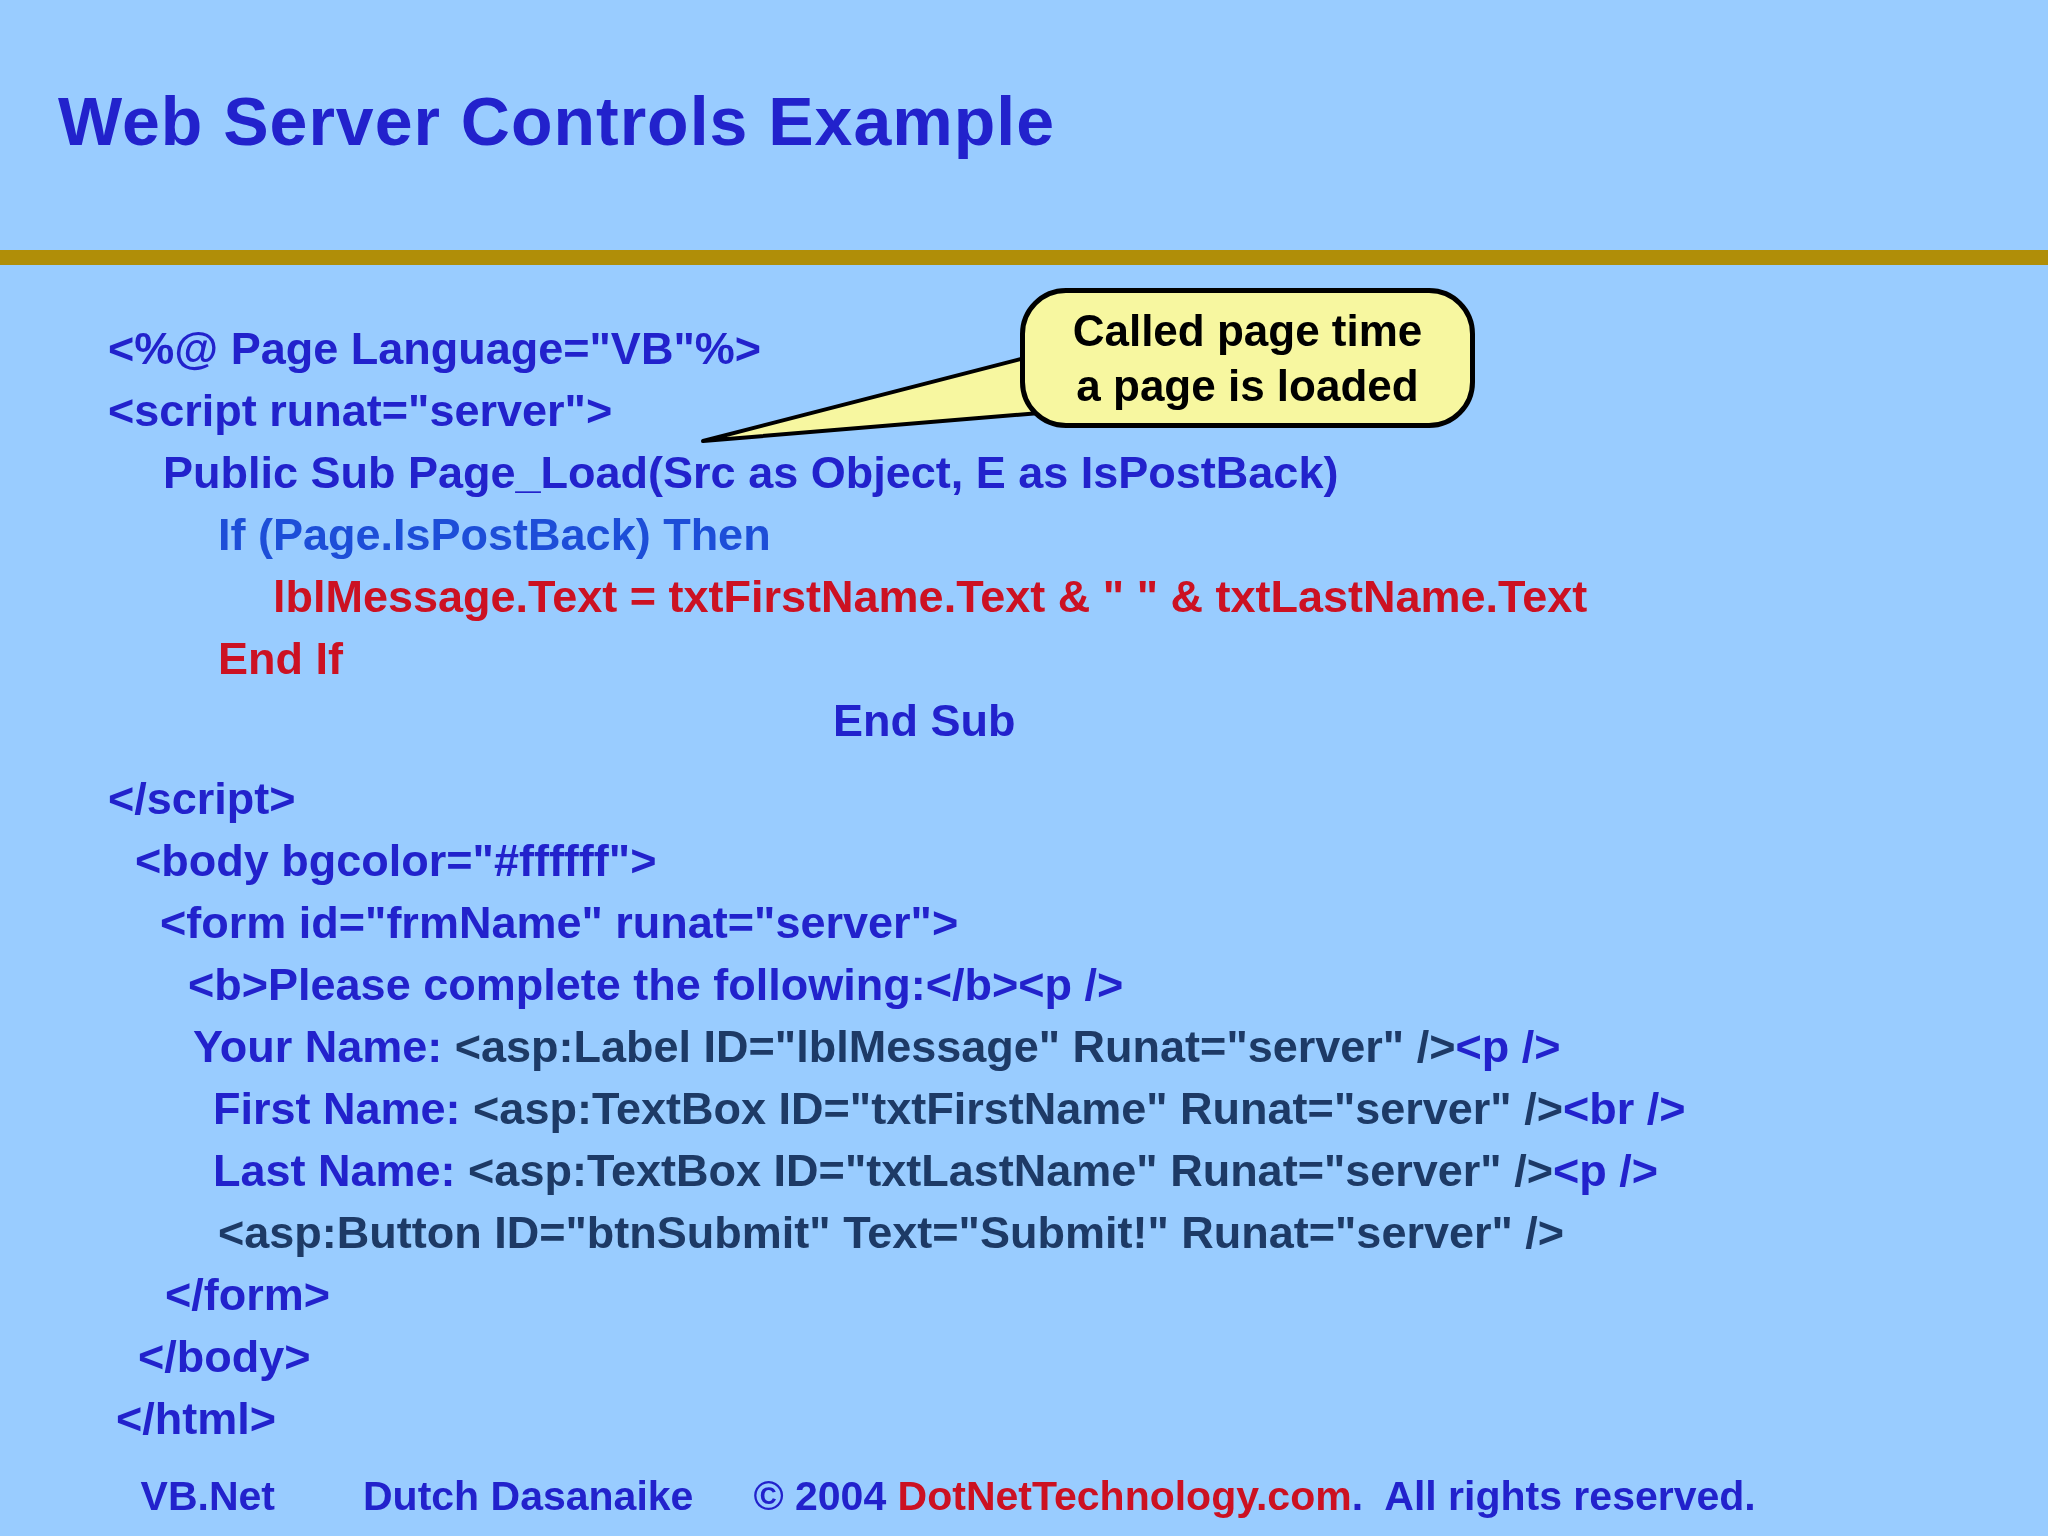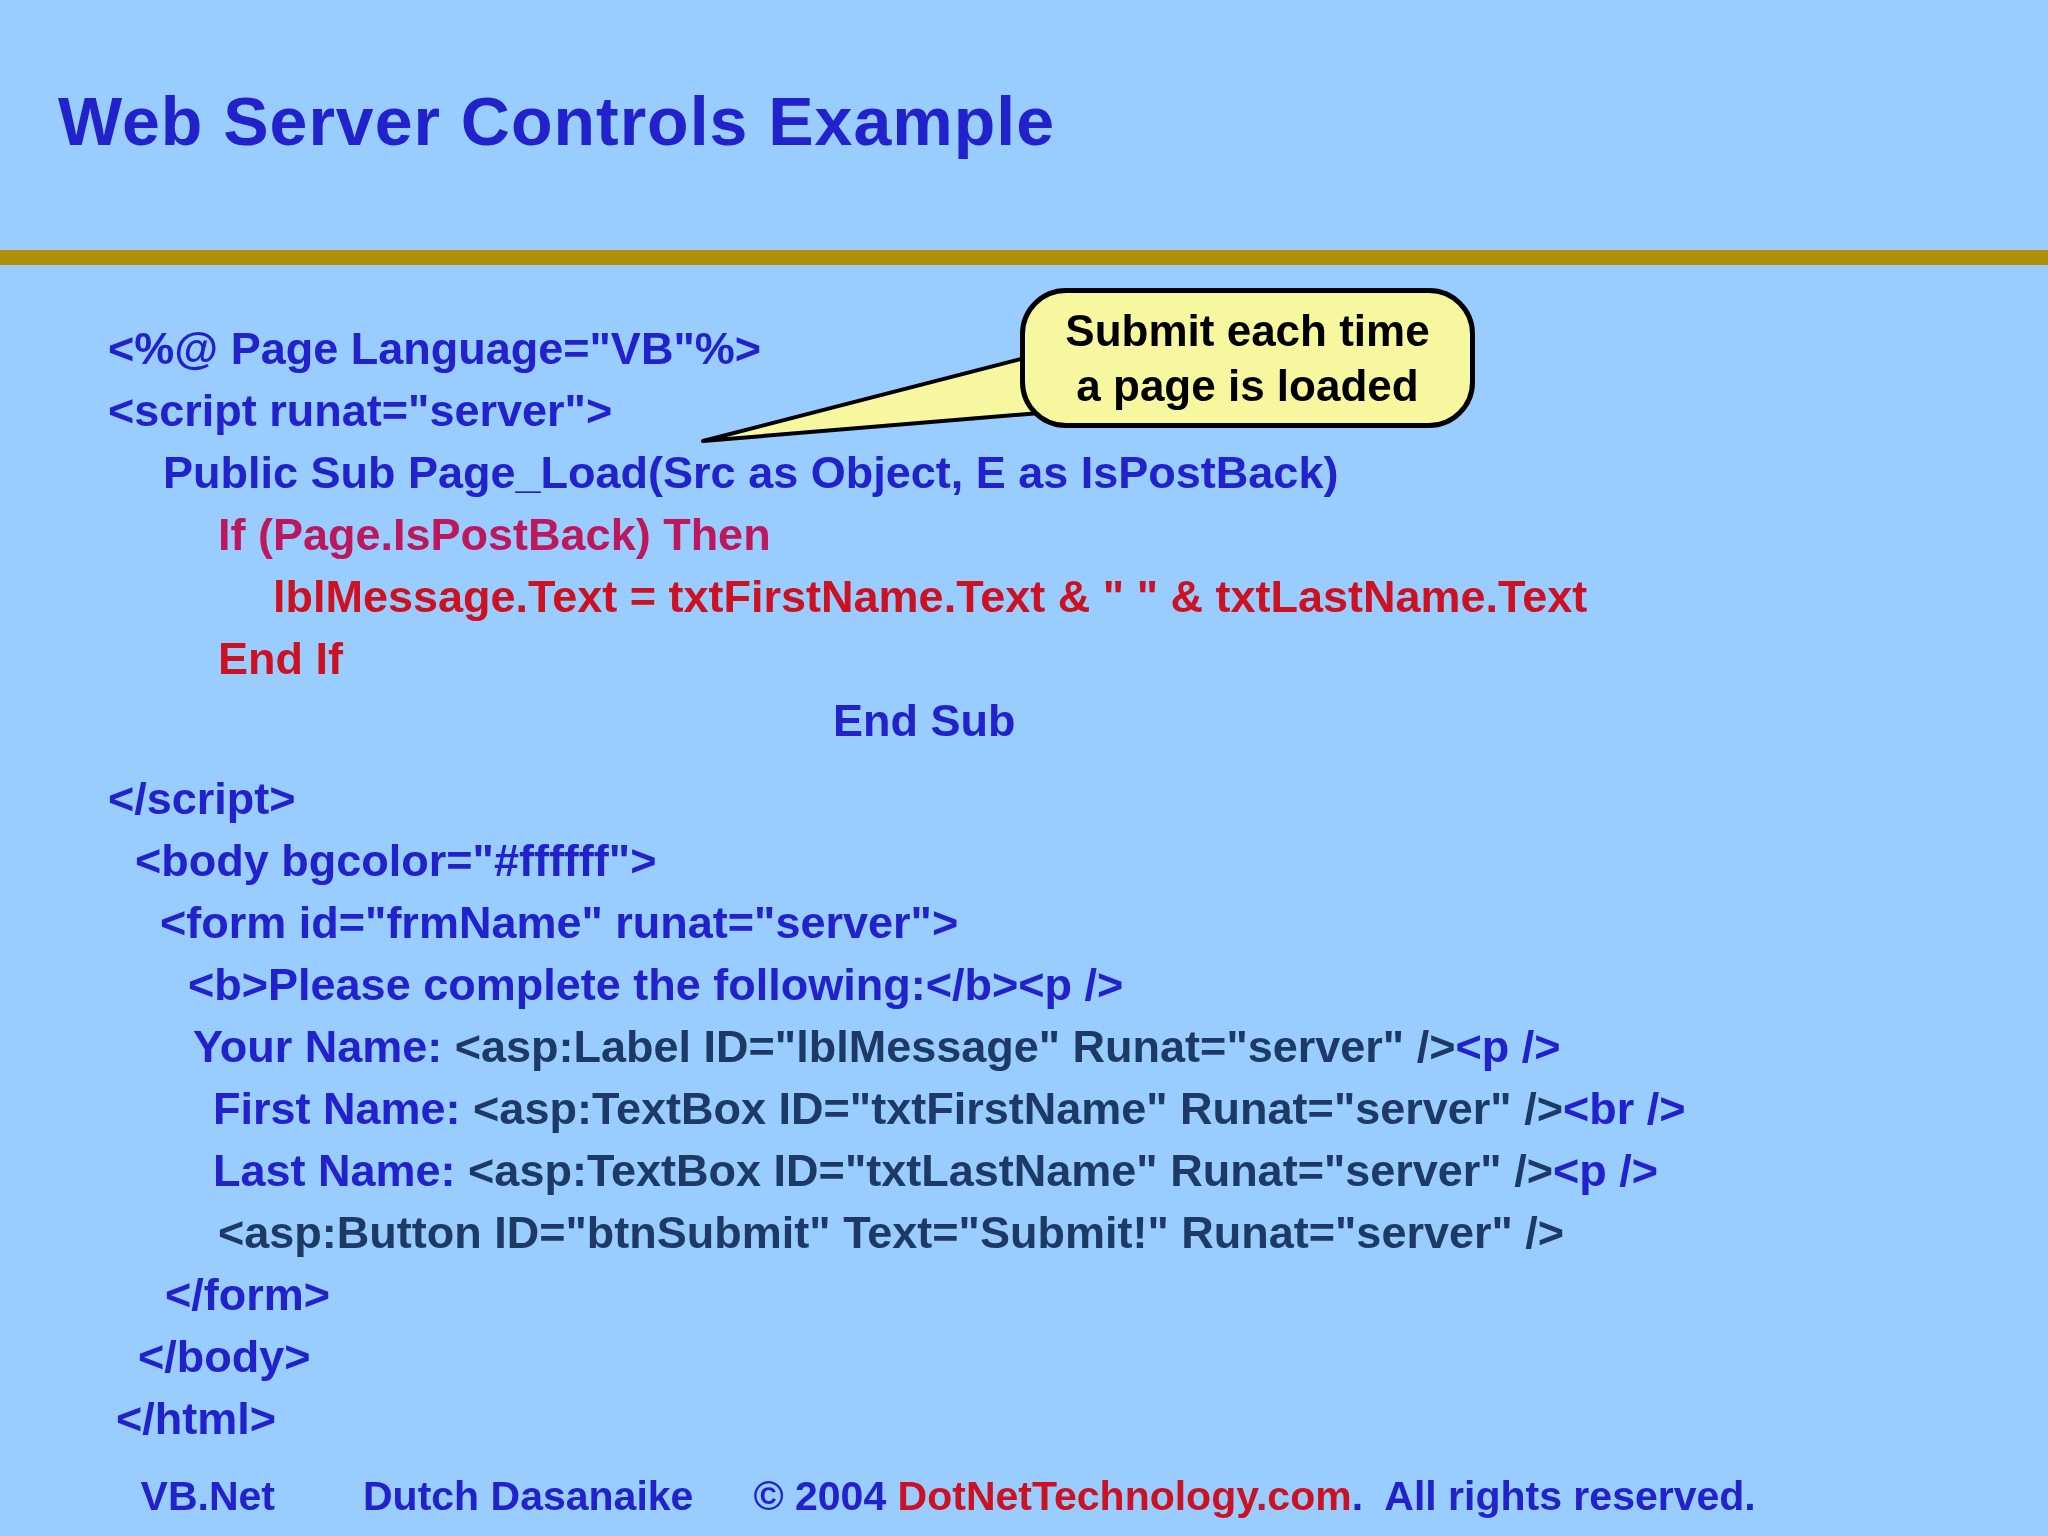--- a/index.html
+++ b/index.html
@@ -64,21 +64,21 @@
 <div class="slide">
 
   <div class="title">Web Server Controls Example</div>
 
   <div class="rule"></div>
 
   <div class="code">
       <div class="code-line" style="padding-left: 0px;"><span style="color: rgb(34, 34, 204);">&lt;%@ Page Language="VB"%&gt;</span></div>
       <div class="code-line" style="padding-left: 0px;"><span style="color: rgb(34, 34, 204);">&lt;script runat="server"&gt;</span></div>
       <div class="code-line" style="padding-left: 55px;"><span style="color: rgb(34, 34, 204);">Public Sub Page_Load(Src as Object, E as IsPostBack)</span></div>
-      <div class="code-line" style="padding-left: 110px;"><span style="color: #be185d;">If (Page.IsPostBack) Then</span></div>
+      <div class="code-line" style="padding-left: 110px;"><span style="color: #1d4ed8;">If (Page.IsPostBack) Then</span></div>
       <div class="code-line" style="padding-left: 165px;"><span style="color: rgb(204, 17, 34);">lblMessage.Text = txtFirstName.Text &amp; " " &amp; txtLastName.Text</span></div>
       <div class="code-line" style="padding-left: 110px;"><span style="color: rgb(204, 17, 34);">End If</span></div>
       <div class="code-line" style="padding-left: 55px; text-align: center;"><span style="color: rgb(34, 34, 204);">End Sub</span></div>
       <div class="code-line" style="padding-left: 0px; margin-top: 16px;"><span style="color: rgb(34, 34, 204);">&lt;/script&gt;</span></div>
       <div class="code-line" style="padding-left: 27px;"><span style="color: rgb(34, 34, 204);">&lt;body bgcolor="#ffffff"&gt;</span></div>
       <div class="code-line" style="padding-left: 52px;"><span style="color: rgb(34, 34, 204);">&lt;form id="frmName" runat="server"&gt;</span></div>
       <div class="code-line" style="padding-left: 80px;"><span style="color: rgb(34, 34, 204);">&lt;b&gt;Please complete the following:&lt;/b&gt;&lt;p /&gt;</span></div>
       <div class="code-line" style="padding-left: 85px;"><span style="color: rgb(34, 34, 204);">Your Name: </span><span style="color: rgb(29, 58, 102);">&lt;asp:Label ID="lblMessage" Runat="server" /&gt;</span><span style="color: rgb(34, 34, 204);">&lt;p /&gt;</span></div>
       <div class="code-line" style="padding-left: 105px;"><span style="color: rgb(34, 34, 204);">First Name: </span><span style="color: rgb(29, 58, 102);">&lt;asp:TextBox ID="txtFirstName" Runat="server" /&gt;</span><span style="color: rgb(34, 34, 204);">&lt;br /&gt;</span></div>
       <div class="code-line" style="padding-left: 105px;"><span style="color: rgb(34, 34, 204);">Last Name: </span><span style="color: rgb(29, 58, 102);">&lt;asp:TextBox ID="txtLastName" Runat="server" /&gt;</span><span style="color: rgb(34, 34, 204);">&lt;p /&gt;</span></div>
@@ -86,21 +86,21 @@
       <div class="code-line" style="padding-left: 57px;"><span style="color: rgb(34, 34, 204);">&lt;/form&gt;</span></div>
       <div class="code-line" style="padding-left: 30px;"><span style="color: rgb(34, 34, 204);">&lt;/body&gt;</span></div>
       <div class="code-line" style="padding-left: 8px;"><span style="color: rgb(34, 34, 204);">&lt;/html&gt;</span></div>
     </div>
 
   <svg class="callout-tail-svg" width="2048" height="1536" viewBox="0 0 2048 1536">
     <polygon points="703,441 1048,352 1052,412" fill="#F7F7A0" stroke="#000000" stroke-width="4" stroke-linejoin="round"></polygon>
   </svg>
 
   <div class="callout">
-    <span>Submit each time</span>
+    <span>Called page time</span>
     <span>a page is loaded</span>
   </div>
 
   <div class="footer">
     <span class="blue product">VB.Net</span><span class="blue author">Dutch Dasanaike</span><span class="blue">© 2004 </span><span class="red">DotNetTechnology.com</span><span class="blue">.  All rights reserved.</span>
   </div>
 
 </div>
 
 </body></html>

